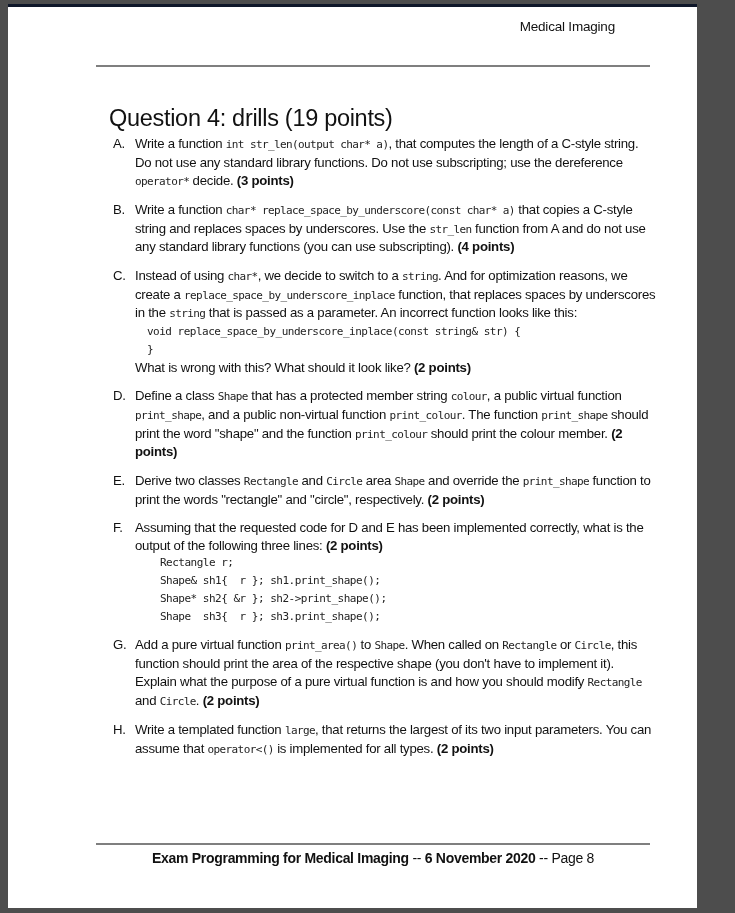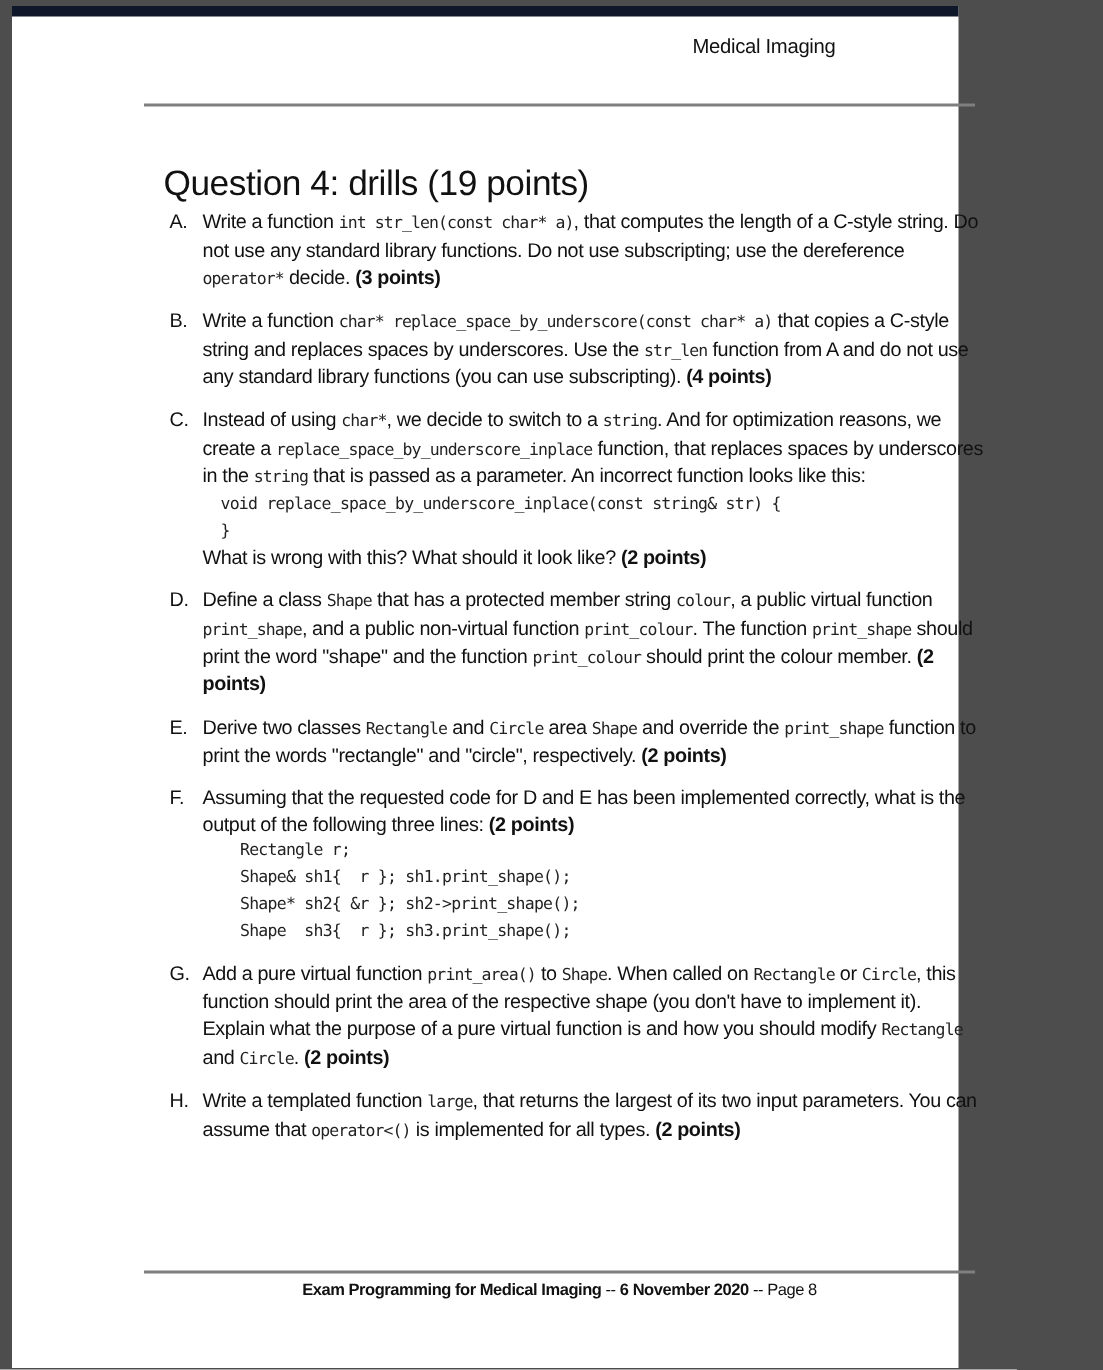--- a/index.html
+++ b/index.html
@@ -7,23 +7,23 @@
       width: 735px; height: 913px;
       background: #4d4d4d;
       position: relative;
       overflow: hidden;
       font-family: "Liberation Sans", sans-serif;
       color: #111;
     }
     .page {
       position: absolute;
       left: 8px; top: 4px;
-      width: 631px; height: 901px;
+      width: 689px; height: 901px;
       background: #ffffff;
-      border-top: 7px solid #0f172a;
+      border-top: 3px solid #0f172a;
     }
     .running-header {
       position: absolute;
       right: 82px; top: 12px;
       font-size: 13.5px;
       letter-spacing: -0.2px;
     }
     .rule {
       position: absolute;
       left: 88px; width: 554px;
@@ -72,21 +72,21 @@
       white-space: pre;
       color: #222;
     }
     .cb-c { padding-left: 12px; }
     .cb-f { padding-left: 25px; }
     .footer {
       position: absolute;
       left: 88px; width: 554px;
       top: 843px;
       text-align: center;
-      font-size: 11px;
+      font-size: 14px;
       font-weight: bold;
       letter-spacing: -0.3px;
     }
     .footer .normal { font-weight: normal; }
     .watermark {
       position: absolute;
       right: 0px; top: 855px;
       font-size: 15px;
       color: #e2e2e2;
       letter-spacing: -0.3px;
@@ -96,21 +96,21 @@
 <body>
 
 <div class="page">
   <div class="running-header">Medical Imaging</div>
   <div class="rule top"></div>
   <h1 class="title">Question 4: drills (19 points)</h1>
 
   <ol class="questions">
     <li class="q">
       <span class="q-letter">A.</span>
-      <div class="q-body"><span>Write a function </span><span class="code">int str_len(const char* a)</span><span>, that computes the length of a C-style string. Do not use any standard library functions. Do not use subscripting; use the dereference </span><span class="code">operator*</span><span> decide. </span><span class="bold">(3 points)</span></div>
+      <div class="q-body"><span>Write a function </span><span class="code">int str_len(output char* a)</span><span>, that computes the length of a C-style string. Do not use any standard library functions. Do not use subscripting; use the dereference </span><span class="code">operator*</span><span> decide. </span><span class="bold">(3 points)</span></div>
     </li>
     <li class="q">
       <span class="q-letter">B.</span>
       <div class="q-body"><span>Write a function </span><span class="code">char* replace_space_by_underscore(const char* a)</span><span> that copies a C-style string and replaces spaces by underscores. Use the </span><span class="code">str_len</span><span> function from A and do not use any standard library functions (you can use subscripting). </span><span class="bold">(4 points)</span></div>
     </li>
     <li class="q">
       <span class="q-letter">C.</span>
       <div class="q-body"><span>Instead of using </span><span class="code">char*</span><span>, we decide to switch to a </span><span class="code">string</span><span>. And for optimization reasons, we create a </span><span class="code">replace_space_by_underscore_inplace</span><span> function, that replaces spaces by underscores in the </span><span class="code">string</span><span> that is passed as a parameter. An incorrect function looks like this:</span></div>
       <div class="codeblock cb-c"><div>void replace_space_by_underscore_inplace(const string&amp; str) {</div><div>}</div></div>
       <div class="q-after"><span>What is wrong with this? What should it look like? </span><span class="bold">(2 points)</span></div>

